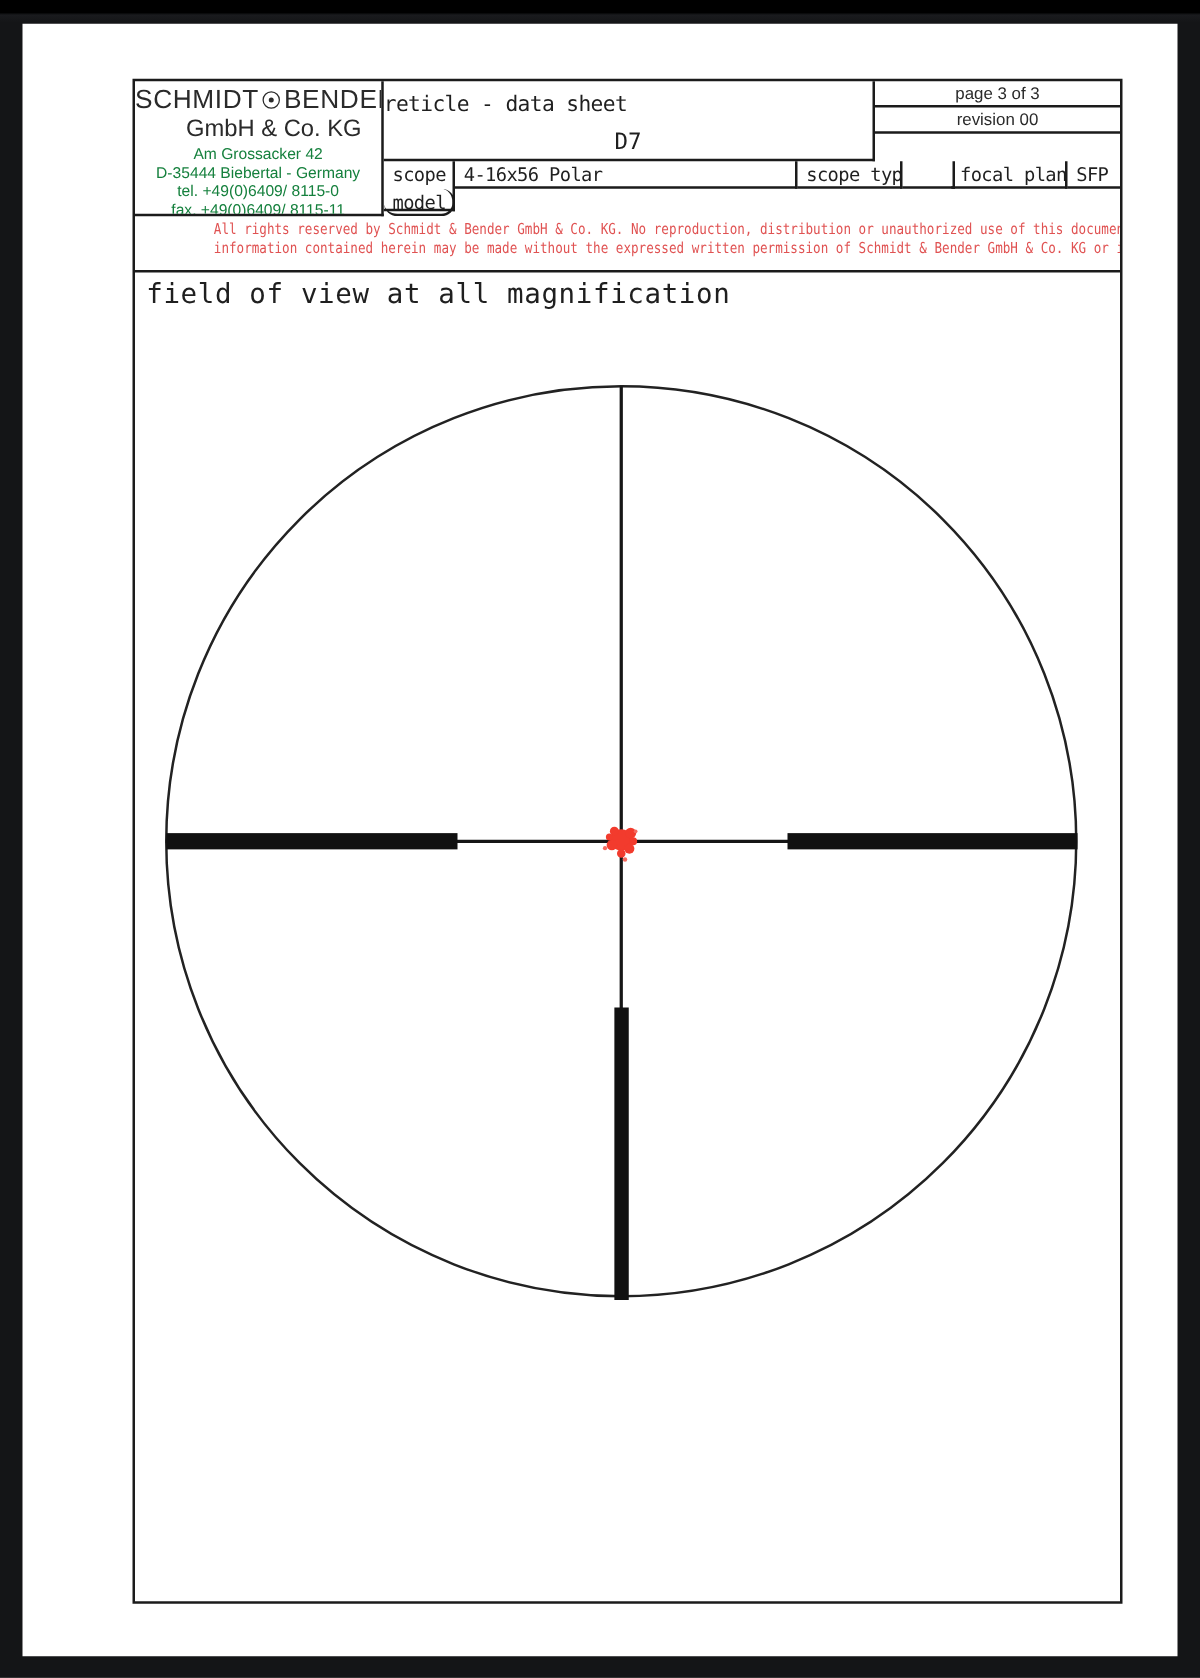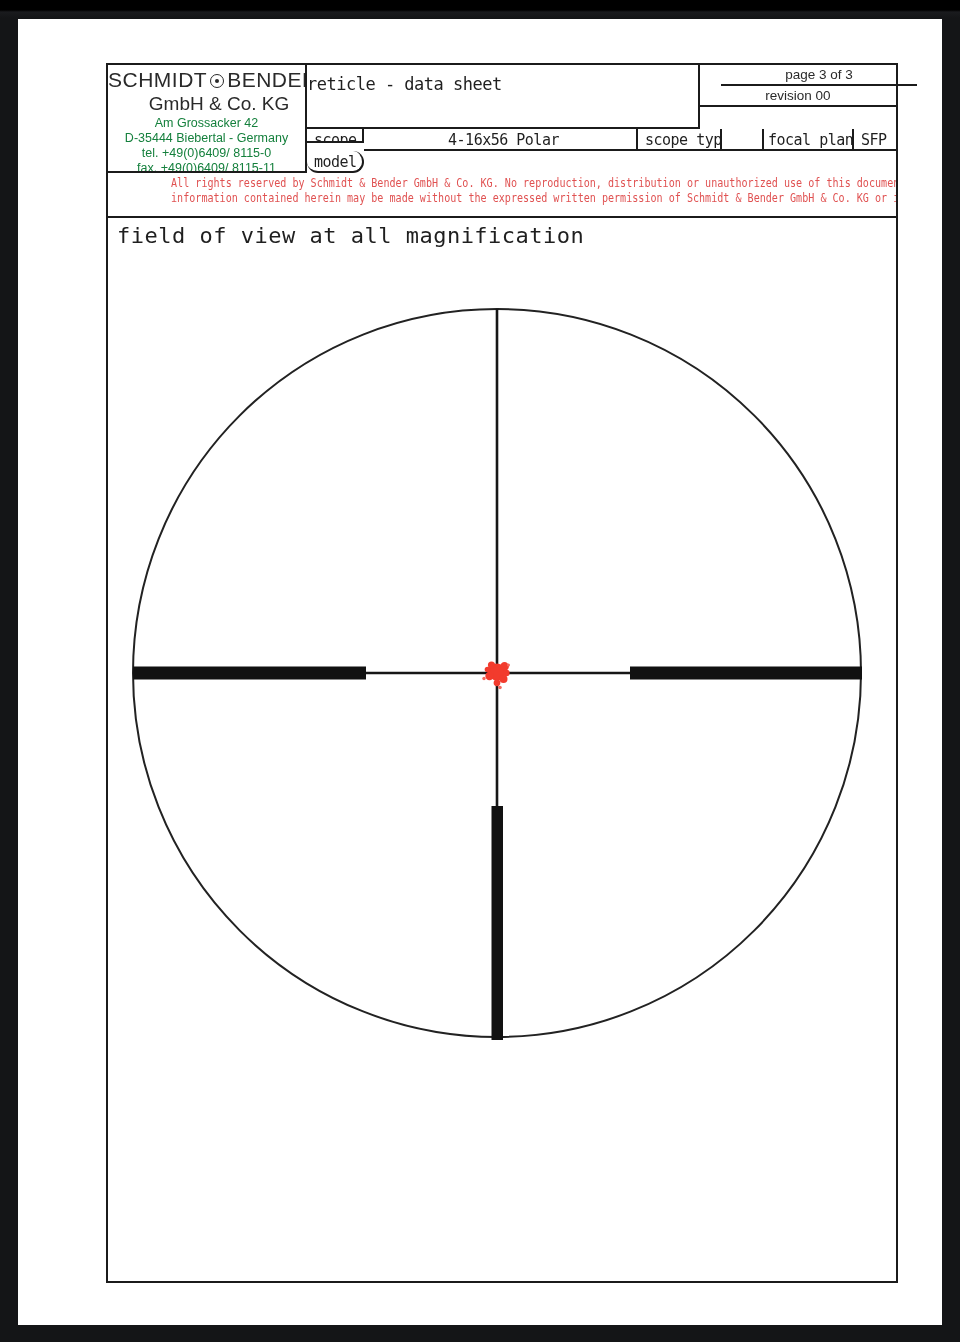--- a/index.html
+++ b/index.html
@@ -64,28 +64,29 @@
         </div>
         <div class="co-sub">GmbH &amp; Co. KG</div>
         <div class="co-addr">Am Grossacker 42</div>
         <div class="co-addr">D-35444 Biebertal - Germany</div>
         <div class="co-addr">tel. +49(0)6409/ 8115-0</div>
         <div class="co-addr">fax. +49(0)6409/ 8115-11</div>
       </div>
 
       <div class="cell br bb" style="left:199px;top:0;width:393px;height:64px;">
         <div class="doc-title mono">reticle - data sheet</div>
+        <div class="reticle-name mono">D7</div>
       </div>
 
-      <div class="cell bb small-cell" style="left:592px;top:0;width:196px;height:21px;margin-left:21px;">page 3 of 3</div>
+      <div class="cell bb small-cell" style="left:592px;top:0;width:196px;height:21px;">page 3 of 3</div>
       <div class="cell bb small-cell" style="left:592px;top:21px;width:196px;height:21px;">revision 00</div>
       <div class="cell" style="left:592px;top:42px;width:196px;height:22px;"></div>
 
-      <div class="cell br bb row-cell mono" style="left:199px;top:64px;width:57px;height:14px;">scope</div>
-      <div class="cell br bb row-cell mono" style="left:256px;top:64px;width:274px;height:22px;text-align:center;">4-16x56 Polar</div>
+      <div class="cell br bb row-cell mono" style="left:199px;top:64px;width:57px;height:40px;">scope</div>
+      <div class="cell br bb row-cell mono" style="left:256px;top:64px;width:274px;height:22px;">4-16x56 Polar</div>
       <div class="cell br bb row-cell mono" style="left:530px;top:64px;width:84px;height:22px;">scope type</div>
       <div class="cell br bb row-cell mono" style="left:614px;top:64px;width:39px;height:22px;padding-left:40px;">55</div>
       <div class="cell br bb row-cell mono" style="left:653px;top:64px;width:93px;height:22px;">focal plane</div>
       <div class="cell bb row-cell mono" style="left:746px;top:64px;width:42px;height:22px;">SFP</div>
 
       <div class="cell br bb row-cell mono" style="left:199px;top:86px;width:57px;height:22px;border-radius:11px;">model</div>
 
       <div class="cell bb notice mono" style="left:0;top:108px;width:788px;height:45px;color:#e05252;">
         <span class="notice-line">All rights reserved by Schmidt &amp; Bender GmbH &amp; Co. KG. No reproduction, distribution or unauthorized use of this document or any</span>
         <span class="notice-line">information contained herein may be made without the expressed written permission of Schmidt &amp; Bender GmbH &amp; Co. KG or its assignees.</span>

